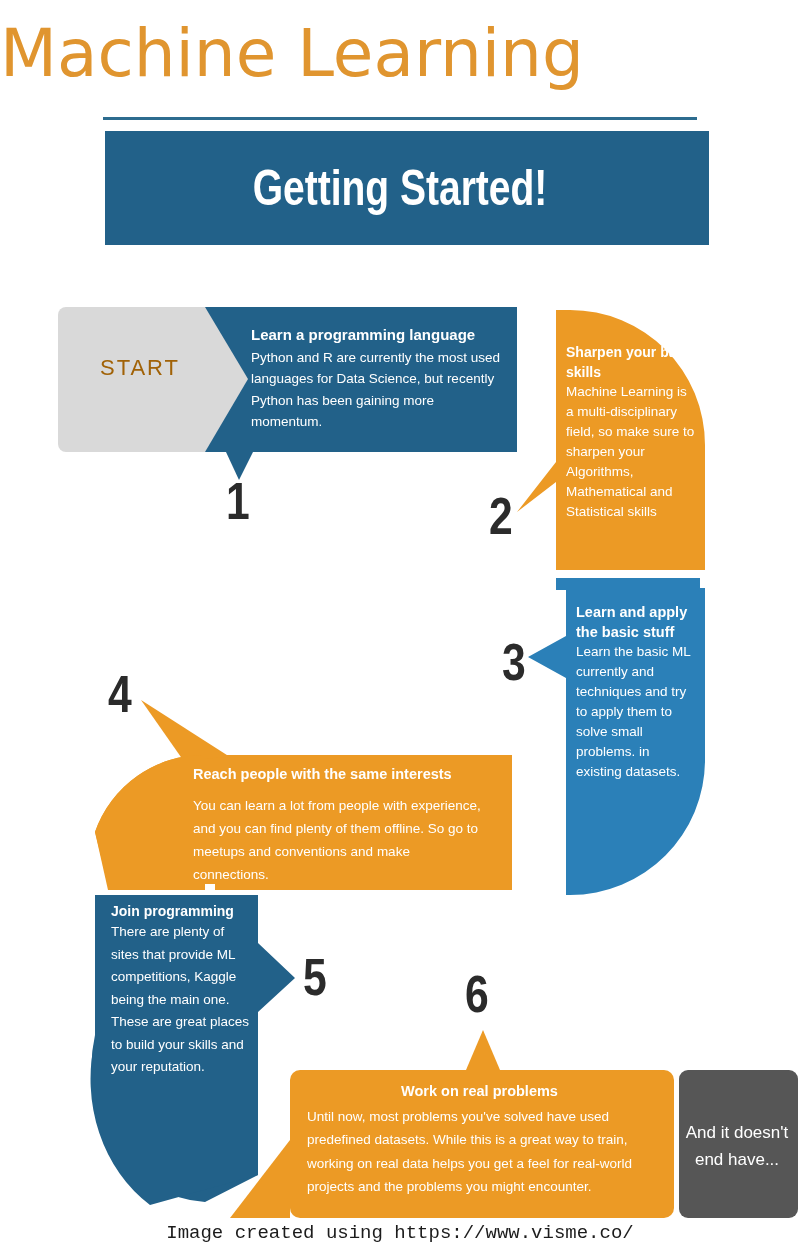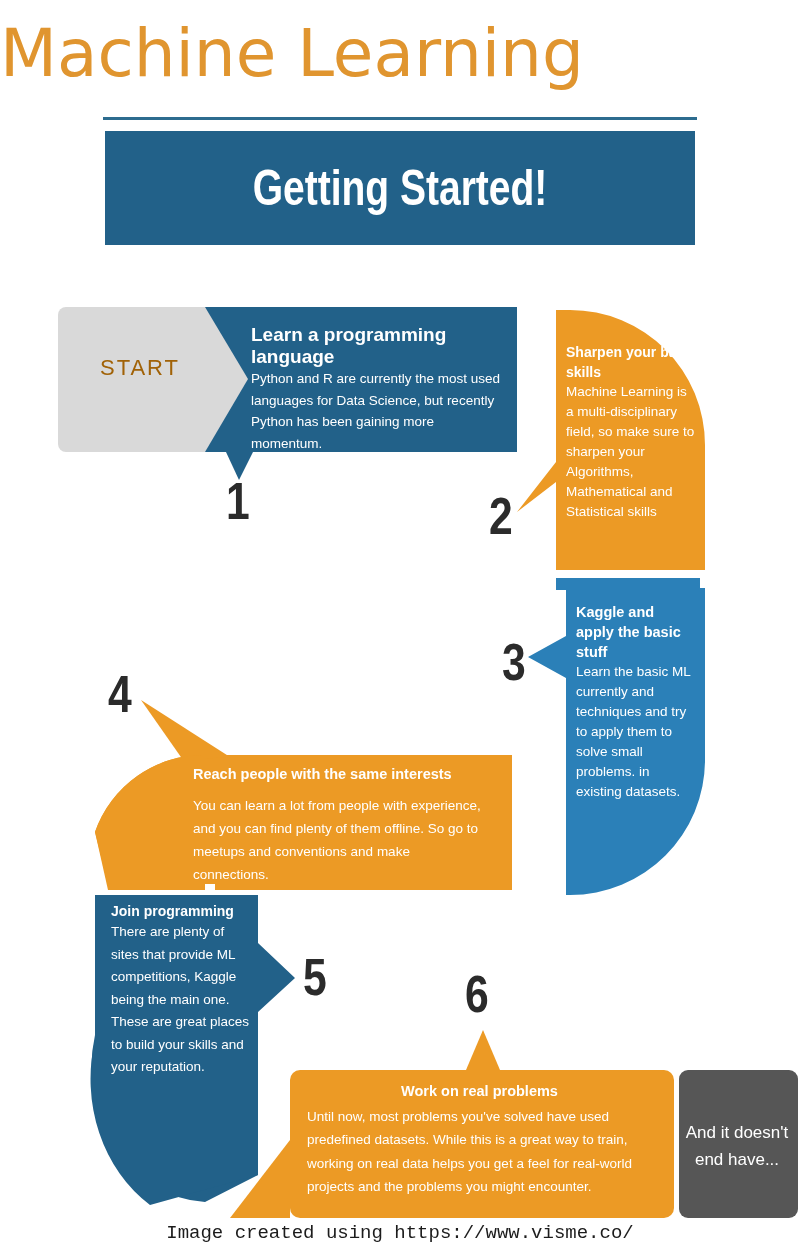--- a/index.html
+++ b/index.html
@@ -15,20 +15,21 @@
     font-size:66px;line-height:84px;font-weight:400;
     color:#e0952f;letter-spacing:0px;
   }
   .rule{
     position:absolute;left:103px;top:117px;width:594px;height:3px;
     background:#2d6c8f;
   }
   .banner{
     position:absolute;left:105px;top:131px;width:590px;height:114px;
     background:#226189;
+    padding-left:14px;
   }
   .banner-text{
     position:absolute;left:0;top:0;width:590px;height:114px;
     display:flex;align-items:center;justify-content:center;
     color:#ffffff;font-size:50px;font-weight:700;
     font-family:"Liberation Sans", sans-serif;
     transform:scaleX(.78);transform-origin:center center;
     letter-spacing:0px;white-space:nowrap;
   }
 
@@ -41,21 +42,21 @@
   .tb .bd{display:block;}
 
   .start-label{
     position:absolute;left:60px;top:355px;width:160px;text-align:center;
     font-size:22px;color:#a16207;letter-spacing:2px;
     font-family:"Liberation Sans", sans-serif;
   }
 
   
   #t1{left:251px;top:324px;width:255px;color:#ffffff;font-size:13.5px;line-height:21.5px;}
-  #t1 .hd{font-size:19px;margin-bottom:1px;}
+  #t1 .hd{font-size:15px;margin-bottom:1px;}
   
   #t2{left:566px;top:342px;width:130px;color:#ffffff;font-size:13.5px;line-height:20px;}
   #t2 .hd{font-size:14px;}
   
   #t3{left:576px;top:602px;width:118px;color:#ffffff;font-size:13.5px;line-height:20px;}
   #t3 .hd{font-size:14.5px;}
   
   #t4{left:193px;top:763px;width:290px;color:#ffffff;font-size:13.5px;line-height:23px;}
   #t4 .hd{font-size:14.5px;margin-bottom:8px;}
   
@@ -157,21 +158,21 @@
     <span class="hd">Learn a programming language</span>
     <span class="bd">Python and R are currently the most used languages for Data Science, but recently Python has been gaining more momentum.</span>
   </div>
 
   <div class="tb" id="t2">
     <span class="hd">Sharpen your basic skills</span>
     <span class="bd">Machine Learning is a multi-disciplinary field, so make sure to sharpen your Algorithms, Mathematical and Statistical skills</span>
   </div>
 
   <div class="tb" id="t3">
-    <span class="hd">Kaggle and apply the basic stuff</span>
+    <span class="hd">Learn and apply the basic stuff</span>
     <span class="bd">Learn the basic ML currently and techniques and try to apply them to solve small problems. in existing datasets.</span>
   </div>
 
   <div class="tb" id="t4">
     <span class="hd">Reach people with the same interests</span>
     <span class="bd">You can learn a lot from people with experience, and you can find plenty of them offline. So go to meetups and conventions and make connections.</span>
   </div>
 
   <div class="tb" id="t5">
     <span class="hd">Join programming</span>

